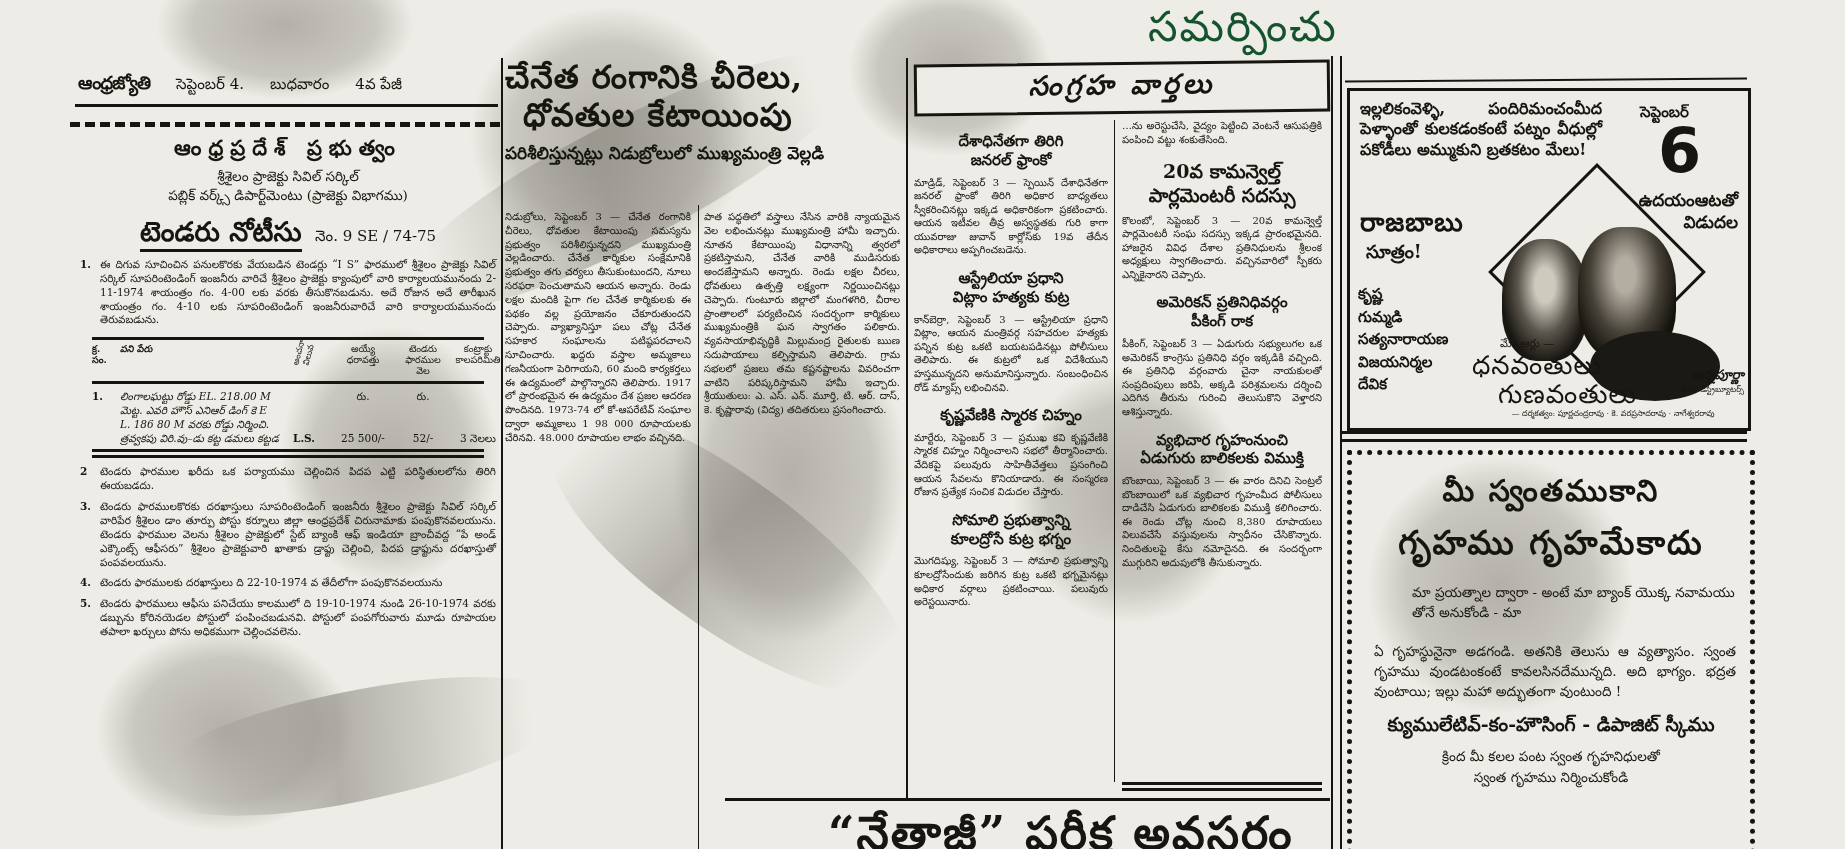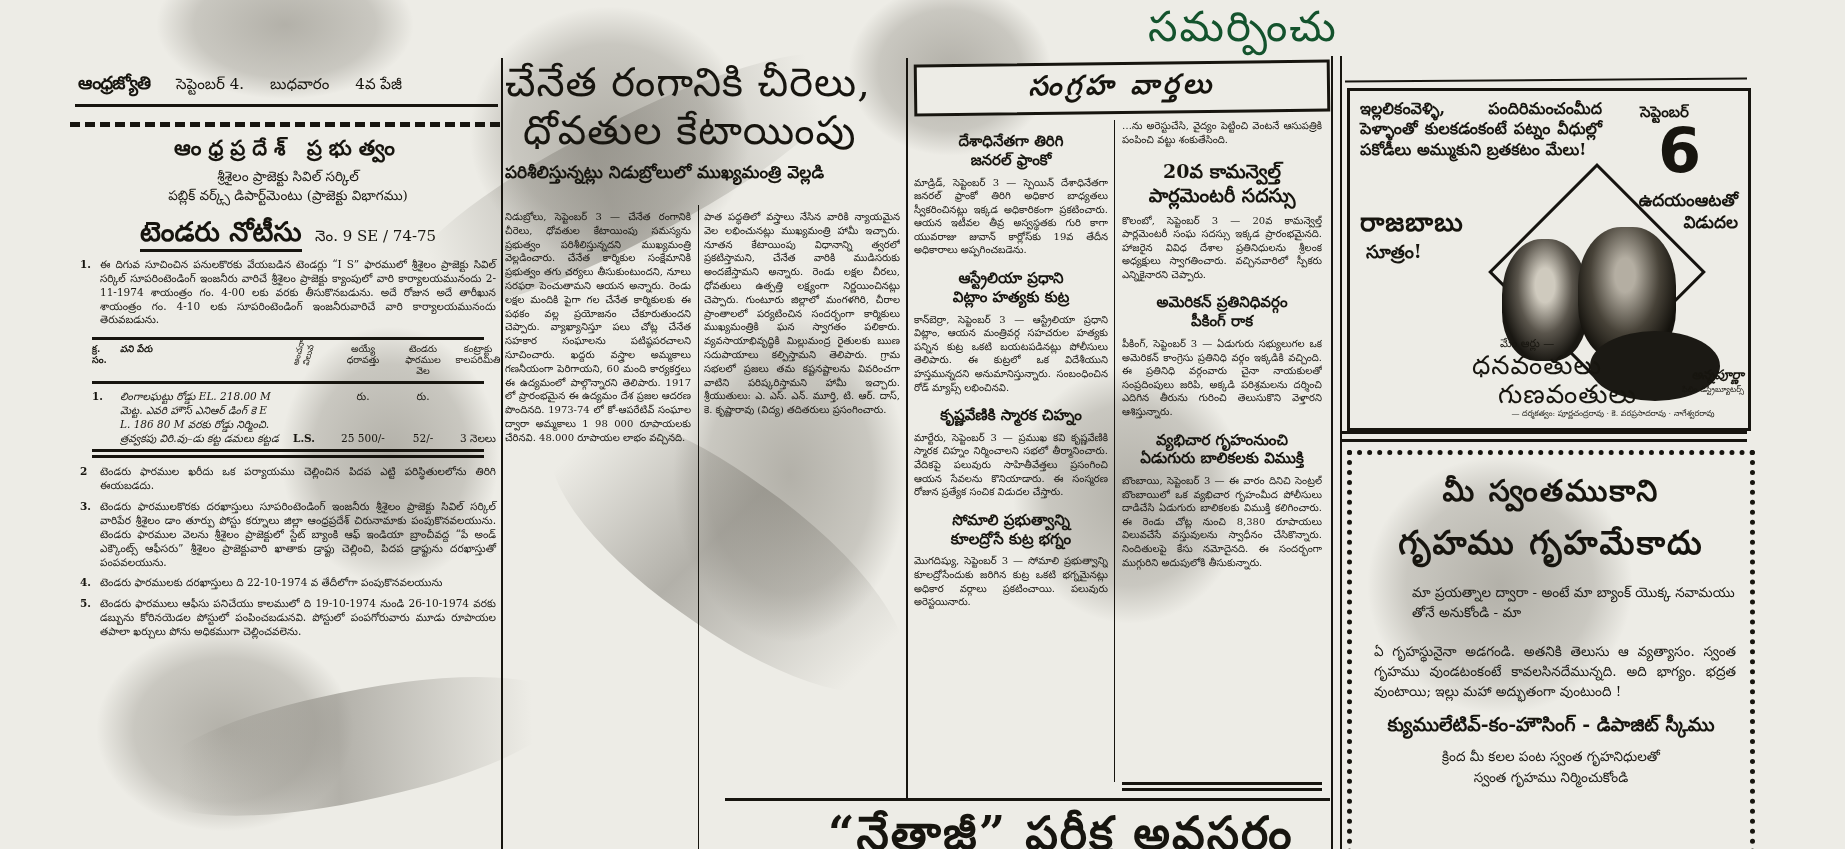--- a/index.html
+++ b/index.html
@@ -39,21 +39,21 @@
   .trow{display:flex;font-size:10.5px;padding:6px 0 4px;}
   .cell-sno{flex:0 0 28px;}
   .cell-work{flex:0 0 160px;font-style:italic;}
   .cell-est{flex:0 0 48px;text-align:center;}
   .cell-emd{flex:0 0 70px;text-align:center;}
   .cell-form{flex:0 0 50px;text-align:center;}
   .cell-per{flex:0 0 60px;text-align:center;}
   .rot{display:inline-block;transform:rotate(-75deg);transform-origin:center;font-size:8.5px;}
   .colflex{display:flex;flex-direction:column;justify-content:space-between;}
   
-  .headline{font-size:40px;font-weight:normal;line-height:1.2;letter-spacing:1px;}
+  .headline{font-size:32px;font-weight:bold;line-height:1.2;letter-spacing:1px;}
   .subhead{font-size:17px;font-weight:bold;margin-top:8px;}
   .bodytxt{font-size:10px;line-height:1.38;overflow:hidden;}
   
   .nbox{border:3px solid #17150f;padding:4px 8px;transform:rotate(-0.7deg);background:#edece6;}
   .nbox .t{font-size:27px;font-weight:bold;font-style:italic;letter-spacing:4px;text-align:center;}
   .nitem .nh{font-size:15px;font-weight:bold;text-align:center;line-height:1.25;margin:12px 0 6px;}
   .nitem .nb{font-size:10px;line-height:1.36;text-align:justify;}
   .bigquote{font-size:46px;font-weight:bold;letter-spacing:2px;white-space:nowrap;}
   
   .mad{border:3px solid #17150f;background:#edece6;}
@@ -250,20 +250,25 @@
     <div class="abs month" style="left:290px;top:12px;">సెప్టెంబర్</div>
     <div class="abs day" style="left:308px;top:32px;">6</div>
     <div class="abs rel pre" style="left:276px;top:98px;width:112px;">ఉదయంఆటతో
 విడుదల</div>
 
     <div class="diamond" style="left:170px;top:104px;width:148px;height:148px;"></div>
     <div class="face" style="left:152px;top:148px;width:86px;height:122px;border-radius:46% 46% 40% 40%;background:radial-gradient(ellipse at 50% 38%, #cfcabe 16%, #5a554c 45%, #191712 72%);"></div>
     <div class="face" style="left:228px;top:136px;width:98px;height:134px;border-radius:44% 44% 38% 42%;background:radial-gradient(ellipse at 48% 36%, #b4aea2 14%, #474238 48%, #14120d 75%);"></div>
     <div class="face" style="left:240px;top:240px;width:130px;height:70px;border-radius:50%;background:#1b1914;"></div>
 
+    <div class="abs cast pre" style="left:8px;top:192px;">కృష్ణ
+గుమ్మడి
+సత్యనారాయణ
+విజయనిర్మల
+దేవిక</div>
     <div class="abs presents" style="left:150px;top:246px;">మేం ఆర్లు —</div>
     <div class="abs" style="left:122px;top:260px;width:266px;">
       <div class="mtitle">ధనవంతులు</div>
       <div class="mtitle" style="padding-left:26px;">గుణవంతులు</div>
     </div>
     <div class="abs credits" style="left:138px;top:318px;width:250px;text-align:center;">— దర్శకత్వం: పూర్ణచంద్రరావు · కె. వరప్రసాదరావు · నాగేశ్వరరావు</div>
     <div class="abs" style="left:318px;top:276px;width:76px;text-align:right;">
       <div class="dist1">అన్నపూర్ణా</div>
       <div class="dist2">ఫిలిం డిస్ట్రిబ్యూటర్స్</div>
     </div>

